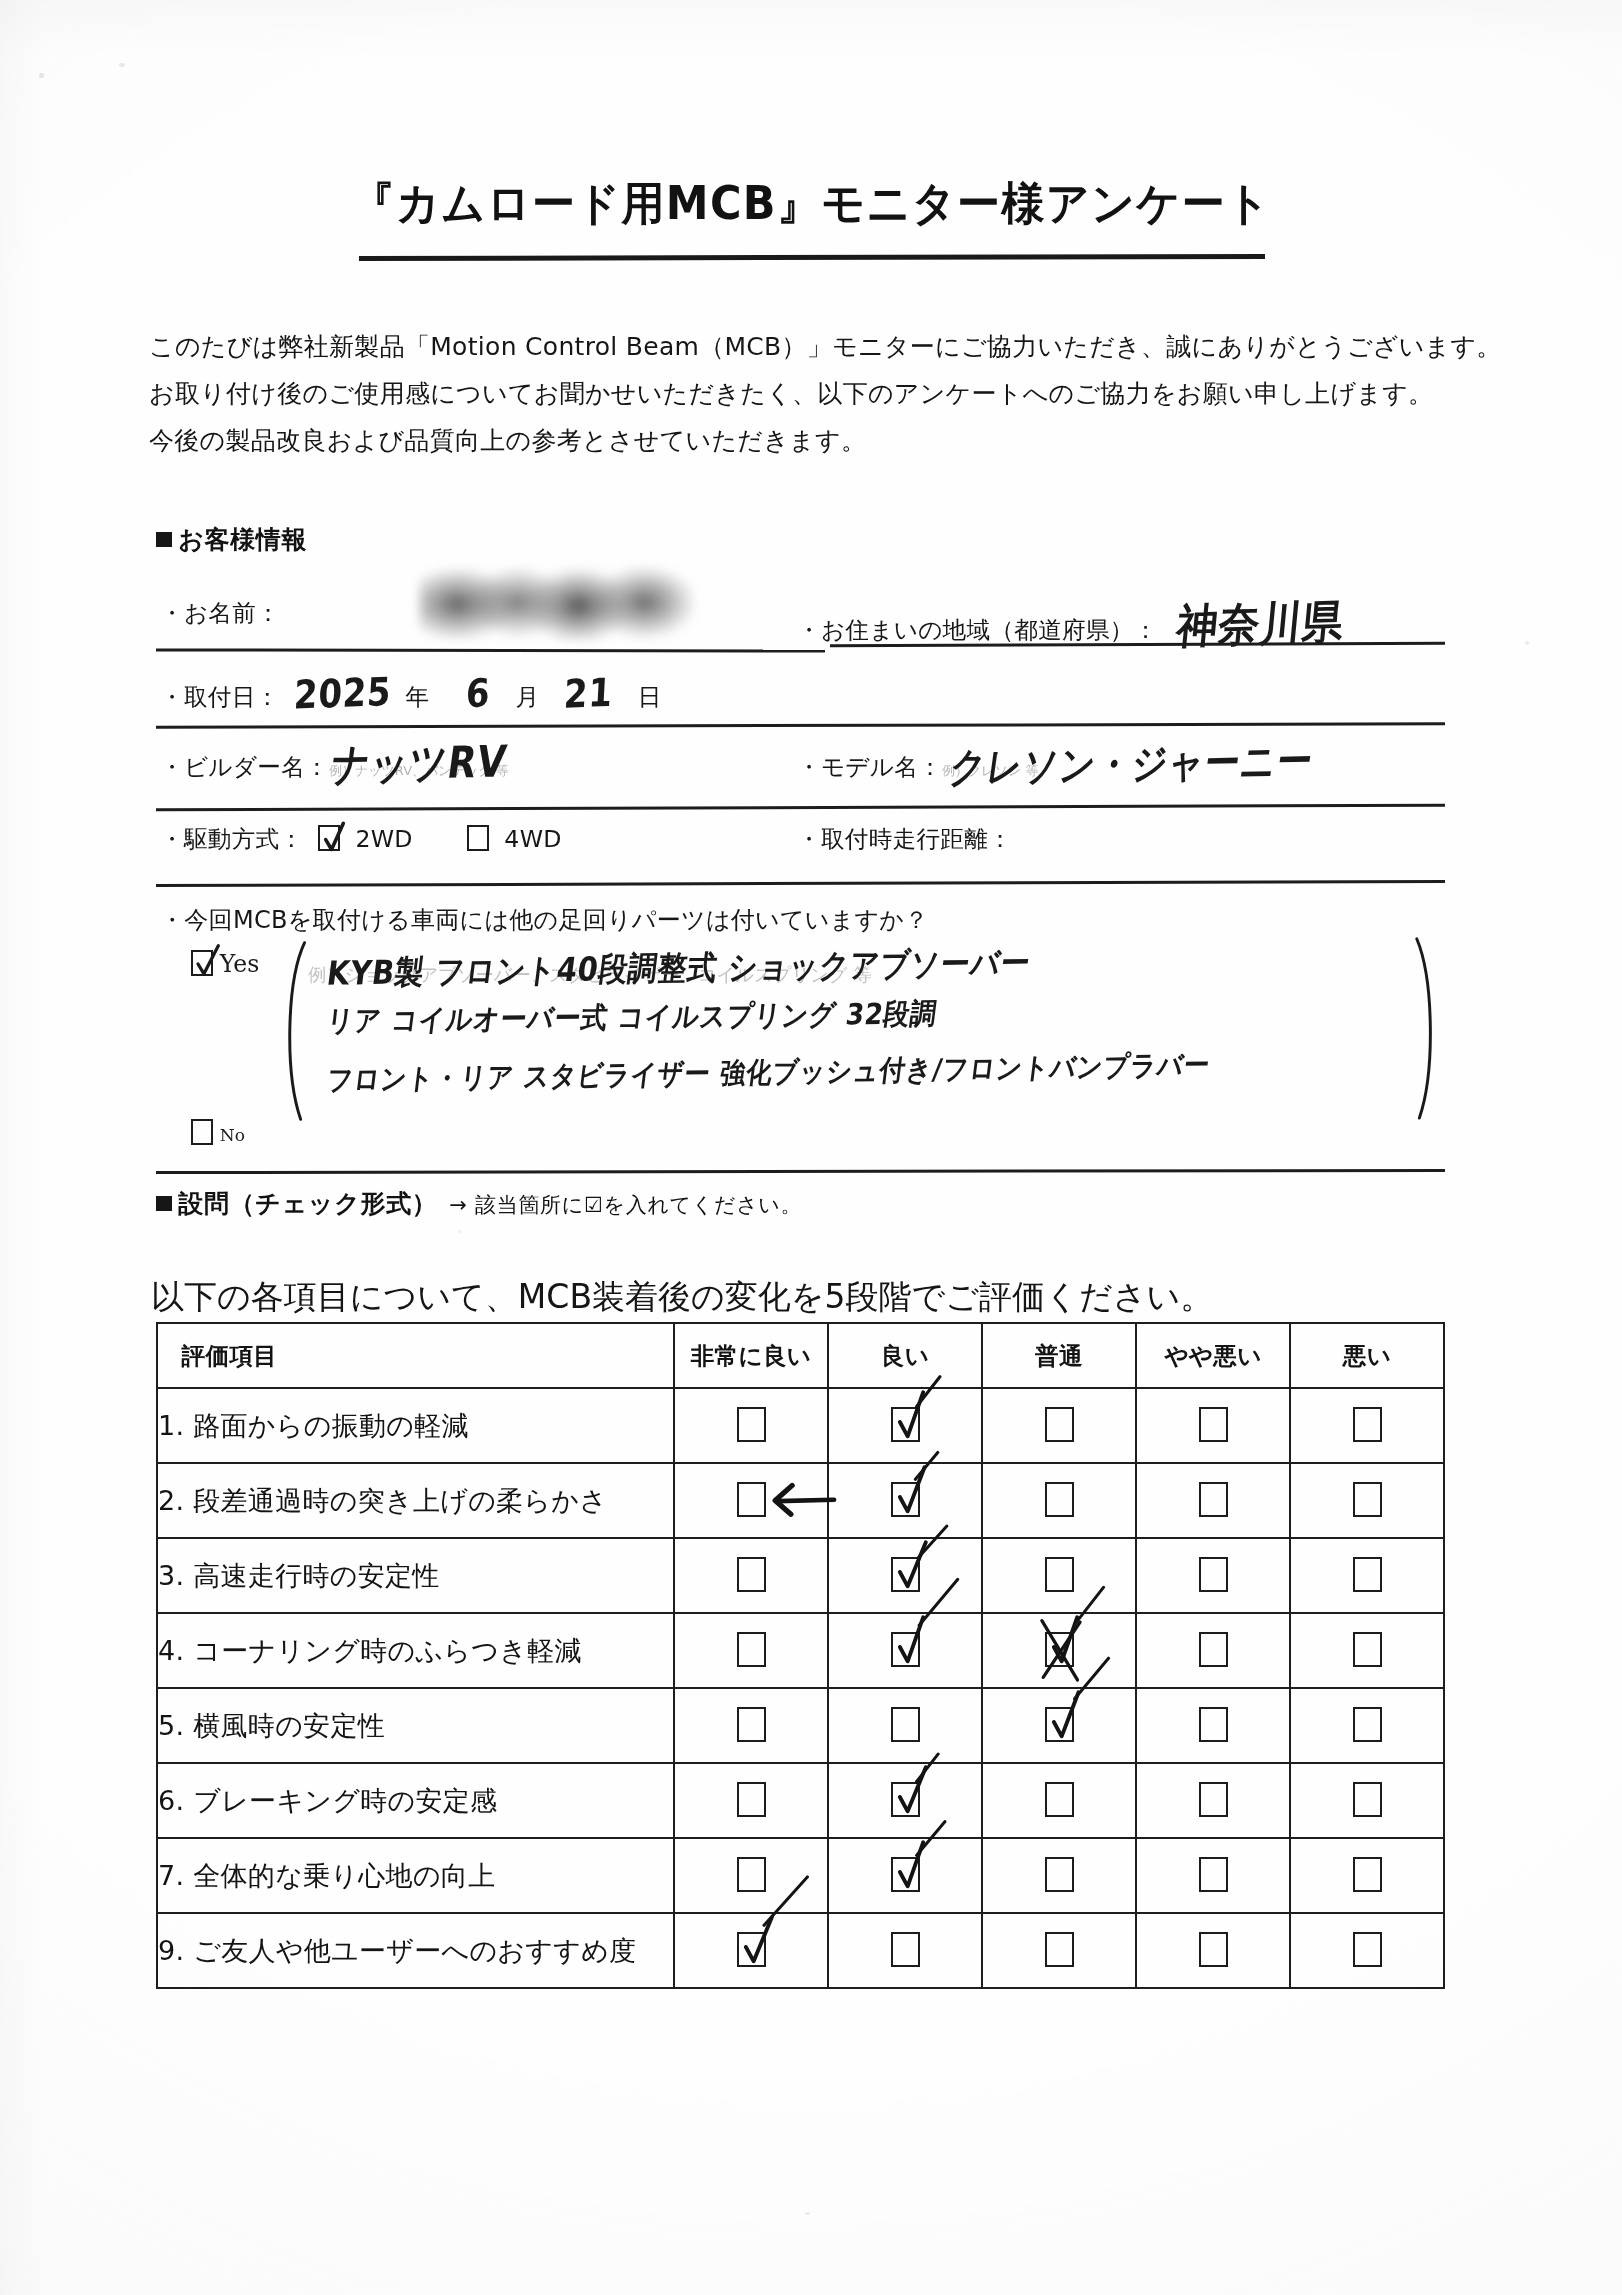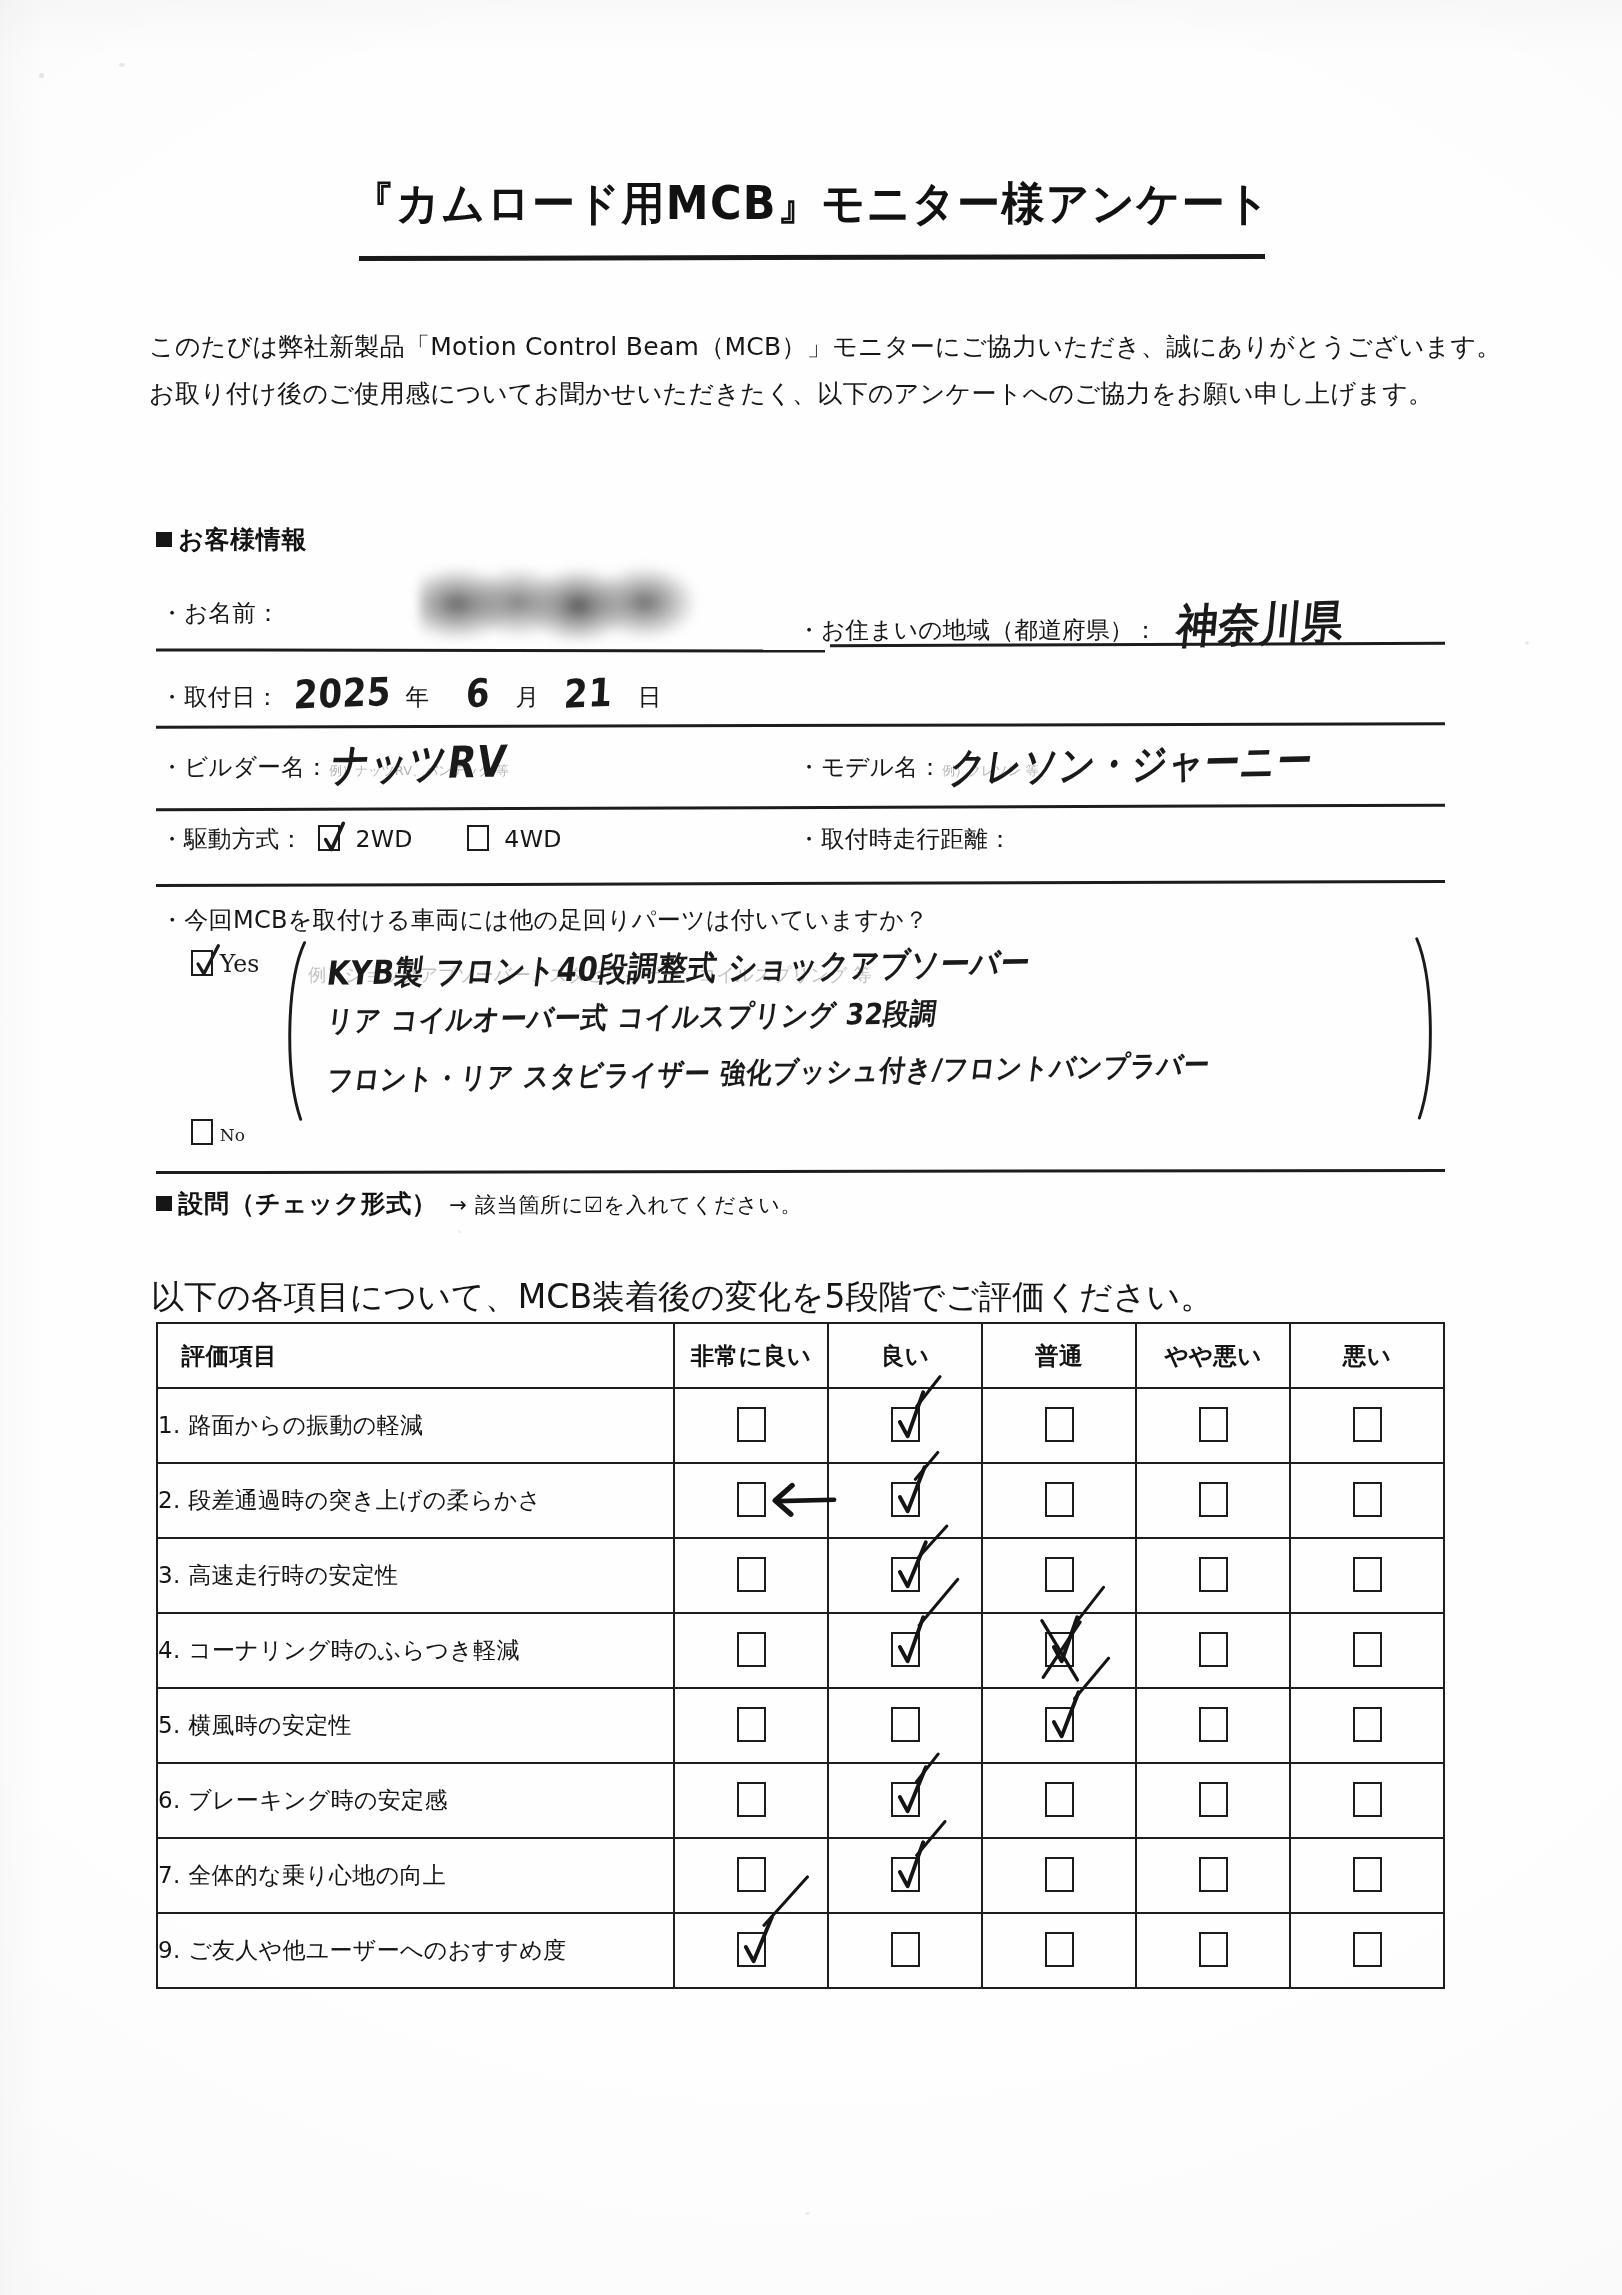--- a/index.html
+++ b/index.html
@@ -208,21 +208,21 @@
     color: #141414;
     letter-spacing: 0.3px;
   }
   .table td {
     height: 73px;
   }
   .col-item { width: 517px; }
   .col-opt  { width: 154px; }
   .item-cell {
     font-family: "DejaVu Sans", sans-serif;
-    font-size: 23px;
+    font-size: 27px;
     color: #141414;
     padding-left: 23.6px;
     letter-spacing: 0.3px;
     white-space: nowrap;
   }
   .opt-cell {
     text-align: center;
     position: relative;
   }
   .opt-box {
@@ -263,20 +263,21 @@
   <div class="content">
 
     <div class="title-wrap">
       <span class="doc-title">『カムロード用MCB』モニター様アンケート</span>
     </div>
     <div class="title-rule"></div>
 
     <div class="intro">
       <div>このたびは弊社新製品「Motion Control Beam（MCB）」モニターにご協力いただき、誠にありがとうございます。</div>
       <div>お取り付け後のご使用感についてお聞かせいただきたく、以下のアンケートへのご協力をお願い申し上げます。</div>
+      <div>今後の製品改良および品質向上の参考とさせていただきます。</div>
     </div>
 
     <div class="sec-head" style="left:156px; top:523px;">
       <span class="sq"></span><span>お客様情報</span>
     </div>
 
     <div class="frow" style="left:160px; top:597px;">
       <span>・お名前：</span>
     </div>
     <div class="redaction"></div>

